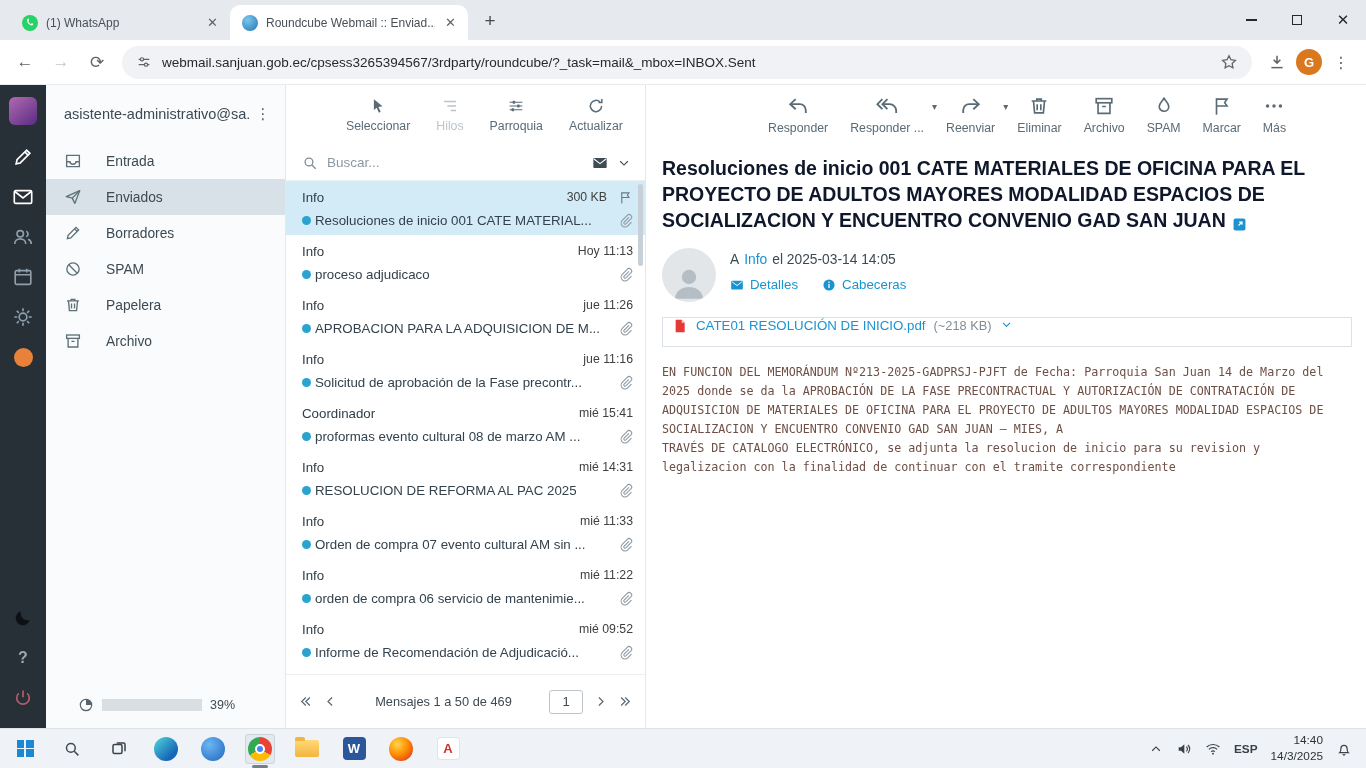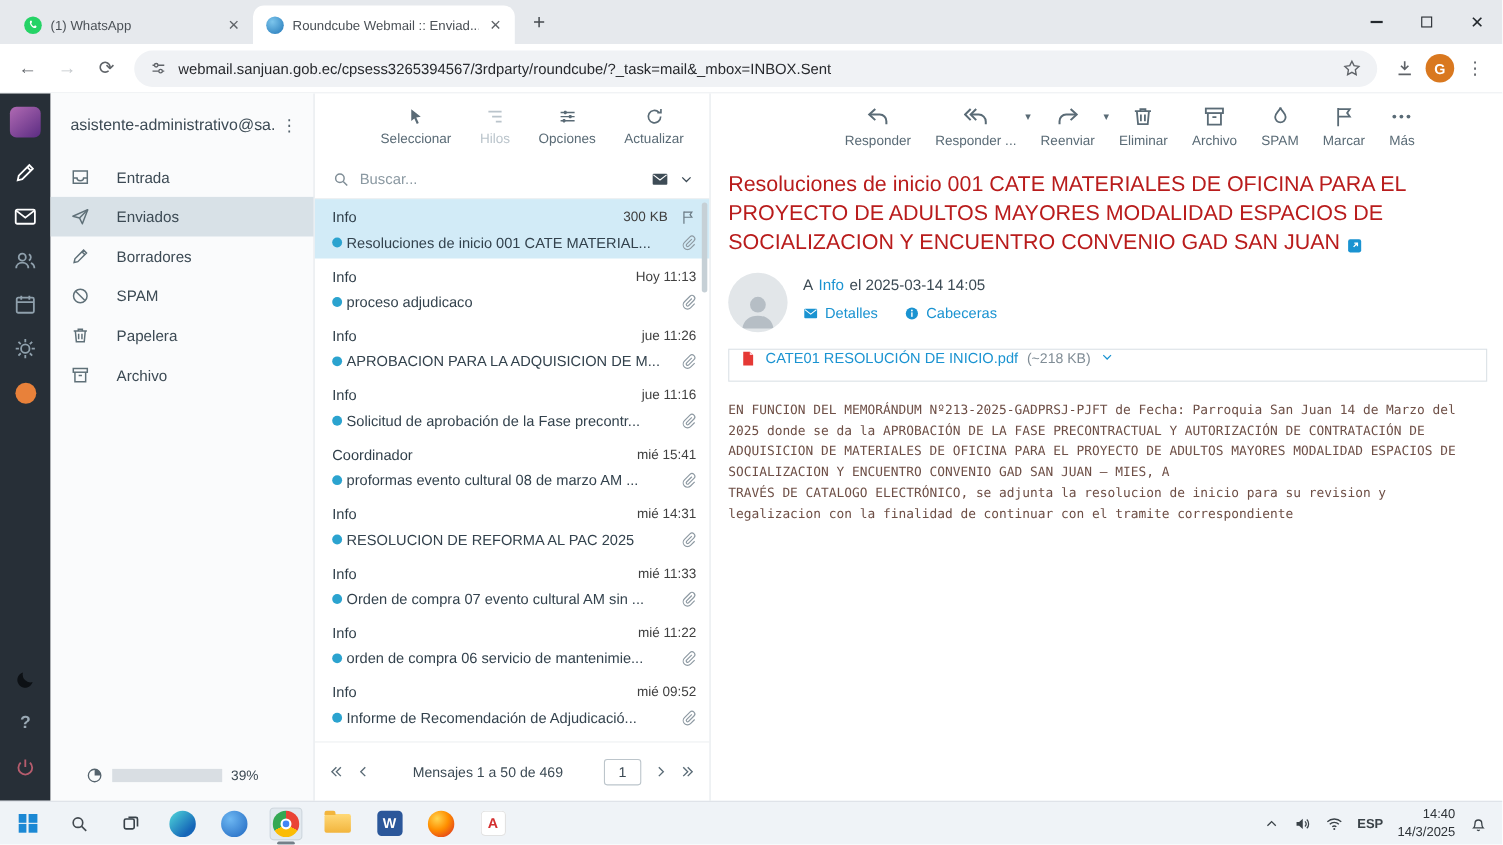--- a/index.html
+++ b/index.html
@@ -79,21 +79,21 @@
 .lfoot{height:54px;border-top:1px solid #edf0f2;display:flex;align-items:center;gap:10px;padding:0 12px;color:#5a6b76}
 .pgch{color:#5a6b76}
 .pglabel{flex:1;text-align:center;font-size:12.8px;color:#3c4a54}
 .pginput{width:34px;height:24px;border:1px solid #bcc5cb;border-radius:3px;text-align:center;font-size:13px;color:#3c4a54;background:#fff}
 
 .viewcol{flex:1;display:flex;flex-direction:column;min-width:0}
 .vtb{height:60px;display:flex;align-items:center;gap:22px;padding-left:122px}
 .vbtn{display:flex;flex-direction:column;align-items:center;gap:4px;color:#5a6b76;font-size:12.3px;position:relative}
 .caret{font-size:10px;color:#5a6b76;position:absolute;top:6px;right:-13px}
 .vbody{flex:1;overflow:hidden;padding:10px 14px 0 16px}
-.subject{font-size:19.5px;font-weight:normal;color:#b91c1c;line-height:1.34;max-width:700px}
+.subject{font-size:19.5px;font-weight:bold;color:#0f172a;line-height:1.34;max-width:700px}
 .extlink{display:inline-block;vertical-align:-2px;margin-left:6px;color:#1a93d1}
 .senderrow{display:flex;gap:14px;margin-top:13px}
 .avatar{width:54px;height:54px;border-radius:50%;background:#e2e6e9;overflow:hidden;display:flex;align-items:flex-end;justify-content:center;color:#b6bec5}
 .meta1{display:flex;align-items:center;gap:5px;font-size:13.8px;margin-top:4px;color:#3c4a54}
 .link{color:#1a93d1}
 .meta2{display:flex;align-items:center;gap:24px;margin-top:10px;font-size:13.3px}
 .meta2 .pair{display:flex;align-items:center;gap:6px;color:#1a93d1}
 .attach{margin-top:15px;border:1px solid #dbe1e6;height:30px;display:flex;align-items:flex-start;gap:8px;padding:0 9px}
 .aname{font-size:13.3px;color:#1a93d1}
 .asize{font-size:12.8px;color:#808d96}
@@ -461,21 +461,21 @@
         <div class="tbtn dis">
             <svg class="ic f18">
               <use href="#s-threads"></use>
             </svg>
             <span class="lbl">Hilos</span>
           </div>
         <div class="tbtn">
             <svg class="ic f18">
               <use href="#s-sliders"></use>
             </svg>
-            <span class="lbl">Opciones</span>
+            <span class="lbl">Parroquia</span>
           </div>
         <div class="tbtn">
             <svg class="ic f18">
               <use href="#s-refresh"></use>
             </svg>
             <span class="lbl">Actualizar</span>
           </div>
       </div>
       <div class="searchrow">
         <svg class="ic f16">

